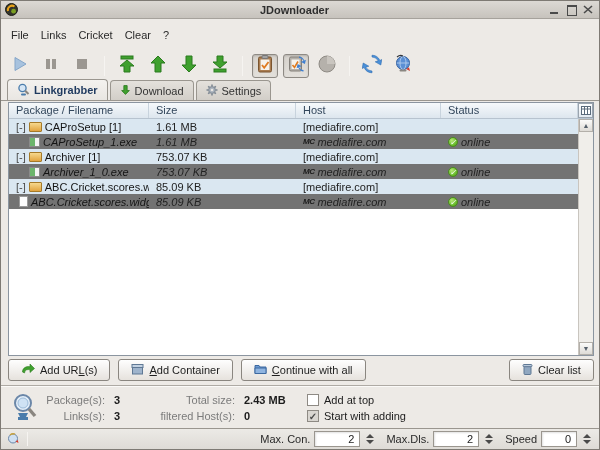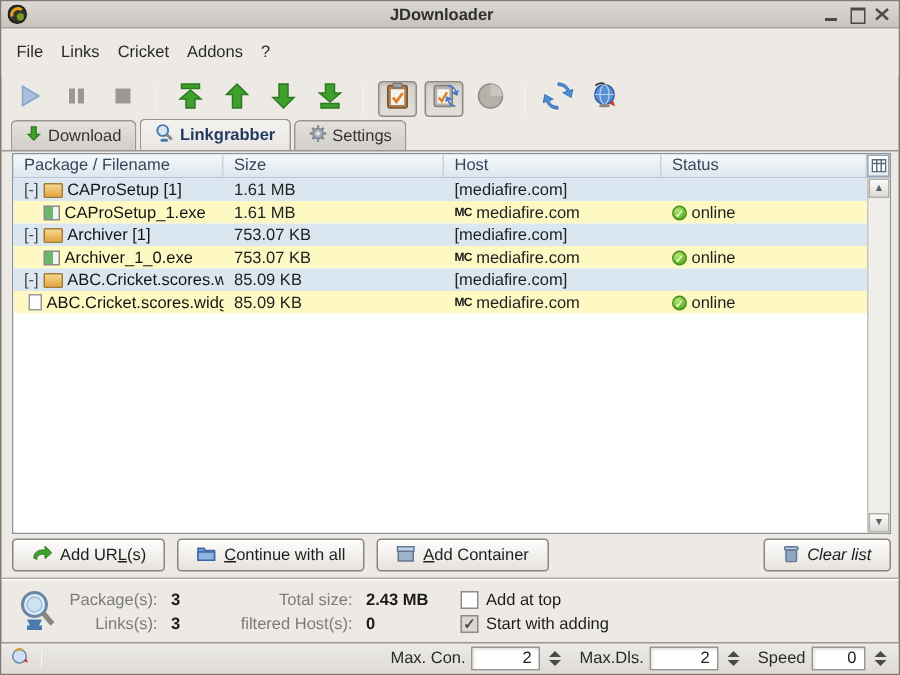--- a/index.html
+++ b/index.html
@@ -45,21 +45,21 @@
   .c-name{flex:0 0 140px;width:140px;}
   .c-size{flex:0 0 147px;width:147px;}
   .c-host{flex:0 0 145px;width:145px;}
   .c-status{flex:1 1 auto;min-width:0;}
   .col-btn{position:absolute;right:0;top:0;width:15px;height:15px;border:1px solid #9aa4ae;
     background:linear-gradient(#fcfdfe,#e3eaf1);display:flex;align-items:center;justify-content:center;padding:0;}
   .tbody-wrap{flex:1 1 auto;position:relative;min-height:0;background:#fff;}
   .rows{position:absolute;left:0;top:0;right:15px;}
   .tr{height:15px;display:flex;align-items:center;overflow:hidden;white-space:nowrap;}
   .row-package{background:#dae7f1;}
-  .row-link{background:#fef9c3;}
+  .row-link{background:#737373;font-style:italic;}
   .td{padding-left:7px;overflow:hidden;white-space:nowrap;display:flex;align-items:center;gap:3px;height:15px;}
   .toggle{color:#4a4a4a;}
   .rname{color:#141414;}
   .ic{display:inline-block;flex:0 0 auto;}
   .ic-package{width:13px;height:10px;background:linear-gradient(#f6d88e,#e2a43f);border:1px solid #a57a28;border-radius:1px;}
   .ic-exe{width:11px;height:10px;border:1px solid #8a8a8a;background:linear-gradient(90deg,#6cb56c 60%,#f4f4f4 60%);}
   .ic-file{width:9px;height:11px;border:1px solid #9a9a9a;background:#fdfdfd;}
   .mc{font-size:8px;font-weight:bold;color:#1a1a1a;letter-spacing:-.5px;flex:0 0 auto;}
   .online-ic{width:10px;height:10px;border-radius:50%;flex:0 0 auto;
     background:radial-gradient(circle at 35% 30%,#b8e878,#6cbf2e 60%,#4e9420);border:1px solid #4a8c1d;
@@ -70,21 +70,21 @@
     display:flex;flex-direction:column;justify-content:space-between;}
   .sbtn{height:13px;display:flex;align-items:center;justify-content:center;font-size:7px;color:#55606b;
     background:linear-gradient(#fbfbfa,#dedbd6);border:1px solid #b3afa9;}
 
   
   .actions{flex:0 0 28px;display:flex;align-items:center;gap:8px;padding:3px 0;}
   .btn{appearance:none;height:22px;border:1px solid #8a8680;border-radius:3px;
     background:linear-gradient(#fefefe,#e6e2dd);display:flex;align-items:center;gap:5px;
     padding:0 12px;font-family:inherit;font-size:11px;color:#1e1e1e;}
   .btn .mn{text-decoration:underline;}
-  .btn-clear{margin-left:auto;min-width:85px;justify-content:center;font-style:italic;}
+  .btn-clear{margin-left:auto;min-width:85px;justify-content:center;}
 
   .hsep{flex:0 0 2px;border-top:1px solid #aeaaa4;border-bottom:1px solid #fbfaf8;margin:1px 0 0 0;}
 
   
   .summary{flex:0 0 41px;display:flex;align-items:center;padding:2px 12px 2px 10px;}
   .summary-icon{width:34px;flex:0 0 34px;display:flex;align-items:center;}
   .sgrid{display:grid;grid-template-columns:60px 40px 90px 58px 200px;row-gap:4px;align-items:center;}
   .slabel{color:#7b7b7b;text-align:right;}
   .sval{font-weight:bold;color:#1c1c1c;padding-left:9px;}
   .chk-row{display:flex;align-items:center;gap:5px;padding-left:14px;}
@@ -129,21 +129,21 @@
             <path d="M1 1 L9 8 M9 1 L1 8" stroke="#4a4a4a" stroke-width="1.6"></path>
           </svg>
       </span>
     </span>
   </div>
 
   <div class="menubar">
     <span class="menu-item">File</span>
     <span class="menu-item">Links</span>
     <span class="menu-item">Cricket</span>
-    <span class="menu-item">Addons</span>
+    <span class="menu-item">Clear</span>
     <span class="menu-item">?</span>
   </div>
 
   <div class="toolbar">
     <button class="tbtn">
       <span><svg width="18" height="18" viewBox="0 0 18 18">
             <path d="M4 2.5 L15 9 L4 15.5 Z" fill="#a7c2de" stroke="#85a6c9"></path>
           </svg></span>
     </button>
     <button class="tbtn">
@@ -217,33 +217,33 @@
             <ellipse cx="10" cy="9" rx="3" ry="6.5" fill="none" stroke="#bcd4f0" stroke-width=".8"></ellipse>
             <path d="M3.5 9 h13" stroke="#bcd4f0" stroke-width=".8"></path>
             <path d="M4 3 q3 -2.5 6 -1" fill="none" stroke="#33363b" stroke-width="1.2"></path>
             <path d="M13 15 l4 2 -1 -3.8 z" fill="#d23b2f"></path>
             <rect x="6.5" y="15.5" width="7" height="2" rx="1" fill="#8a8680"></rect>
           </svg></span>
     </button>
   </div>
 
   <div class="tabs">
-    <div class="tab">
-      <span><svg width="11" height="12" viewBox="0 0 20 20">
-            <path d="M10 18 L3 11 H7 V2 H13 V11 H17 Z" fill="#3fa02e" stroke="#2b7a1e" stroke-width="1.5"></path>
-          </svg></span>
-      <span>Download</span>
-    </div>
     <div class="tab active">
       <span><svg width="13" height="13" viewBox="0 0 13 13">
             <circle cx="5.5" cy="5" r="3.6" fill="#d6e6f5" stroke="#4a7cab" stroke-width="1.3"></circle>
             <path d="M8.2 7.8 L11.5 11" stroke="#8a8680" stroke-width="2"></path>
             <rect x="4" y="10.5" width="5" height="2" rx="1" fill="#4a7cab"></rect>
           </svg></span>
       <span>Linkgrabber</span>
+    </div>
+    <div class="tab">
+      <span><svg width="11" height="12" viewBox="0 0 20 20">
+            <path d="M10 18 L3 11 H7 V2 H13 V11 H17 Z" fill="#3fa02e" stroke="#2b7a1e" stroke-width="1.5"></path>
+          </svg></span>
+      <span>Download</span>
     </div>
     <div class="tab">
       <span><svg width="12" height="12" viewBox="0 0 12 12">
             <circle cx="6" cy="6" r="3.4" fill="#a9b2bc" stroke="#7d8792"></circle>
             <circle cx="6" cy="6" r="1.3" fill="#e9e6e2"></circle>
             <g stroke="#7d8792" stroke-width="1.6">
               <path d="M6 .5 V2.2 M6 9.8 V11.5 M.5 6 H2.2 M9.8 6 H11.5 M2.2 2.2 L3.4 3.4 M8.6 8.6 L9.8 9.8 M9.8 2.2 L8.6 3.4 M3.4 8.6 L2.2 9.8"></path>
             </g>
           </svg></span>
       <span>Settings</span>
@@ -384,31 +384,31 @@
 
     <div class="actions">
       <button class="btn">
         <span><svg width="14" height="12" viewBox="0 0 14 12">
               <path d="M1.5 9 C1.5 4.5 6 3 9 3.8 L9 1 L13.5 5.5 L9 9.5 L9 6.8 C6.5 6 3.5 7 3.5 10 Z" fill="#3fa02e" stroke="#2b7a1e" stroke-width=".6"></path>
             </svg></span>
         <span><span>Add UR</span><span class="mn">L</span><span>(s)</span></span>
       </button>
       <button class="btn">
         <span><svg width="13" height="12" viewBox="0 0 13 12">
+              <rect x="1.5" y="4" width="10" height="7" fill="#9fb4cc" stroke="#5f7894"></rect>
+              <rect x="1" y="1.5" width="11" height="3" fill="#c3d2e2" stroke="#5f7894"></rect>
+            </svg></span>
+        <span><span></span><span class="mn">A</span><span>dd Container</span></span>
+      </button>
+      <button class="btn">
+        <span><svg width="13" height="12" viewBox="0 0 13 12">
               <path d="M1 2.5 h4 l1 1.5 h6 v6.5 h-11 z" fill="#6d9bd3" stroke="#3c69a0"></path>
               <path d="M1 5 h11 v5.5 h-11 z" fill="#8fb4e0" stroke="#3c69a0"></path>
             </svg></span>
         <span><span></span><span class="mn">C</span><span>ontinue with all</span></span>
-      </button>
-      <button class="btn">
-        <span><svg width="13" height="12" viewBox="0 0 13 12">
-              <rect x="1.5" y="4" width="10" height="7" fill="#9fb4cc" stroke="#5f7894"></rect>
-              <rect x="1" y="1.5" width="11" height="3" fill="#c3d2e2" stroke="#5f7894"></rect>
-            </svg></span>
-        <span><span></span><span class="mn">A</span><span>dd Container</span></span>
       </button>
       <button class="btn btn-clear">
         <span><svg width="11" height="12" viewBox="0 0 11 12">
               <rect x="2" y="3.5" width="7" height="8" rx="1" fill="#90a7c0" stroke="#5f7894"></rect>
               <rect x="1" y="1.5" width="9" height="2.2" rx="1" fill="#b9c9da" stroke="#5f7894"></rect>
             </svg></span>
         <span>Clear list</span>
       </button>
     </div>
   </div>

